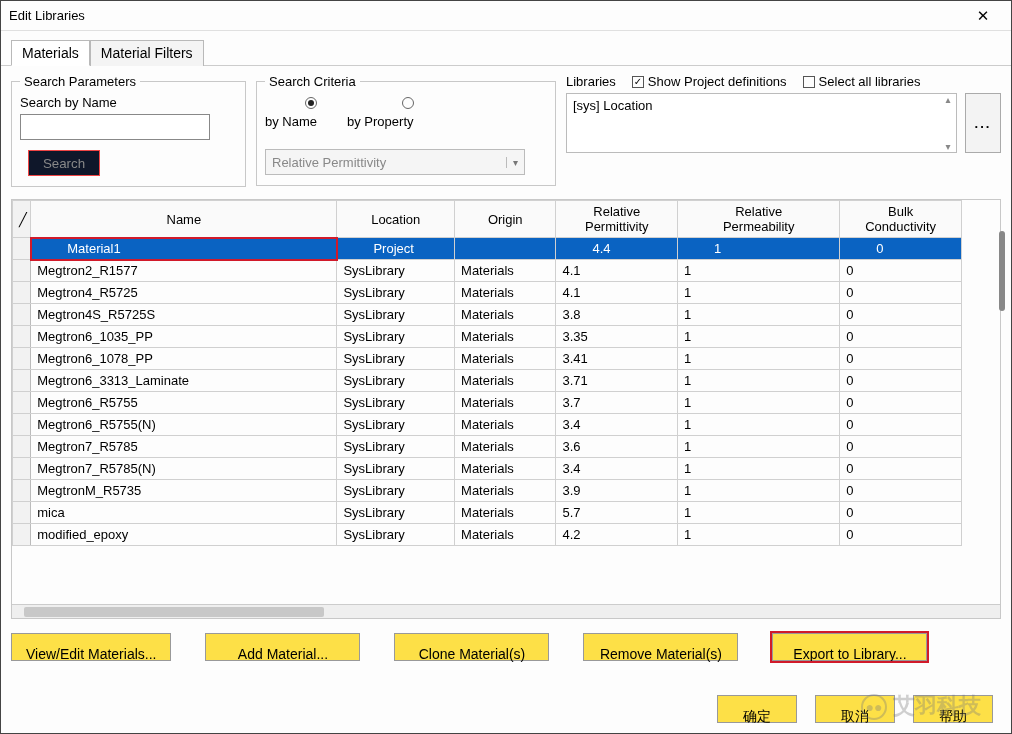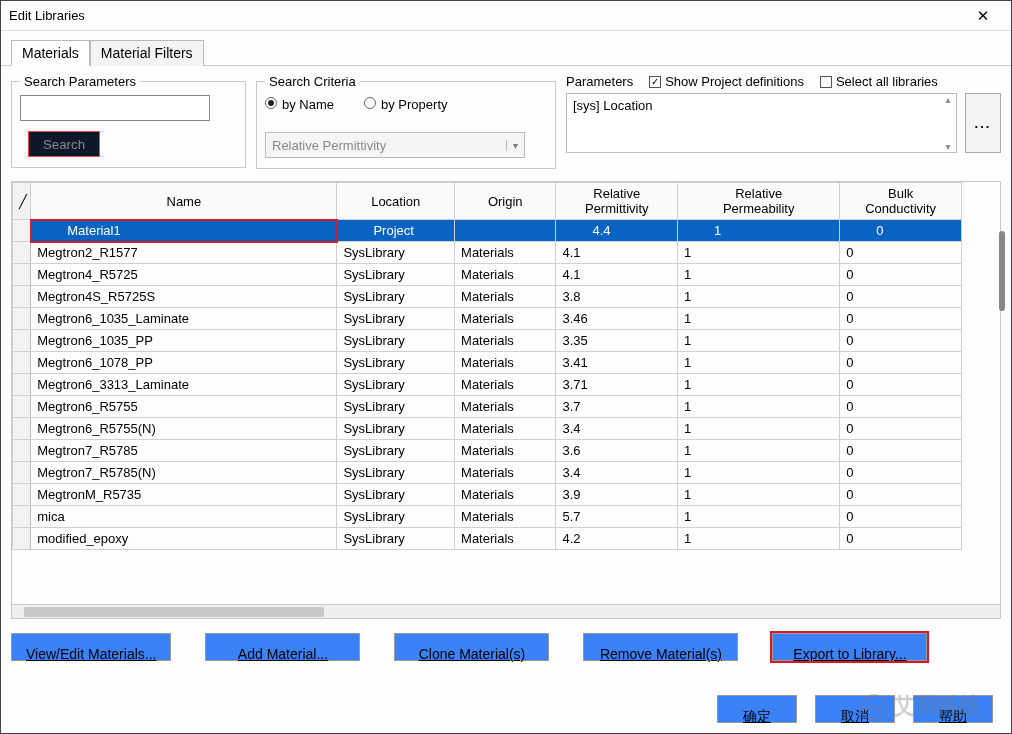--- a/index.html
+++ b/index.html
@@ -14,21 +14,21 @@
   .body { flex:1; padding:8px 10px 4px 10px; display:flex; flex-direction:column; gap:6px; min-height:0; }
   fieldset { border:1px solid #c8c8c8; padding:6px 8px 10px 8px; margin:0; min-width:0; }
   fieldset legend { padding:0 4px; font-size:13px; }
   .top-row { display:flex; gap:10px; align-items:flex-start; }
   .search-params { width:235px; }
   .search-params label { display:block; margin-bottom:4px; }
   .search-input { width:190px; height:26px; border:1px solid #888; padding:2px 4px; background:#fff; }
   .search-btn { width:72px; height:26px; margin-top:10px; background:#0f172a; border:1px solid #ef4444; color:#888; cursor:default; margin-left:8px;}
   .search-criteria { flex:0 0 300px; }
   .sc-row1 { display:flex; gap:30px; align-items:center; margin-bottom:20px; margin-top:2px;}
-  .radio { display:flex; align-items:flex-start; gap:5px; cursor:pointer; }
+  .radio { display:flex; align-items:flex-end; gap:5px; cursor:pointer;flex-direction:column; }
   .radio .dot { width:12px; height:12px; border:1px solid #666; border-radius:50%; display:flex; align-items:center; justify-content:center; }
   .radio.checked .dot::after { content:""; width:6px; height:6px; border-radius:50%; background:#222; }
   .combo { width:260px; height:26px; border:1px solid #bbb; background:#f5f5f5; color:#888; display:flex; align-items:center; justify-content:space-between; padding:0 6px; cursor:default;}
   .combo .chev { font-size:10px; color:#777; border-left:1px solid #bbb; padding-left:6px;}
   .lib-block { flex:1; display:flex; flex-direction:column; min-width:0;}
   .lib-top { display:flex; align-items:center; gap:16px; margin-bottom:2px;}
   .check { display:flex; align-items:center; gap:4px; cursor:pointer; }
   .check .box { width:12px; height:12px; border:1px solid #555; display:flex; align-items:center; justify-content:center; font-size:10px; line-height:1; }
   .lib-list-row { display:flex; gap:8px; align-items:stretch; margin-top:2px;}
   .lib-list { flex:1; height:60px; border:1px solid #bbb; padding:4px 6px; background:#fff; position:relative; overflow:hidden;}
@@ -43,21 +43,21 @@
   .grid .handlecol { width:18px; background:#f2f2f2; }
   .grid .namecol { width:302px; }
   .grid .loccol { width:116px; }
   .grid .origcol { width:100px; }
   .grid .permcol { width:120px; }
   .grid .permeacol { width:160px; }
   .grid .bulkcol { width:120px; }
   .grid tr.selected td { background:#0a63c2; color:#fff;padding-left:36px; }
   .grid tbody tr { cursor:pointer; }
   .btn-row { display:flex; gap:34px; padding:8px 0 4px 0; }
-  .btn { height:28px; border:1px solid #999; background:#3b82f6; cursor:pointer; padding:12px 14px; font-size:14px;text-decoration:underline;}
+  .btn { height:28px; border:1px solid #999; background:#fde047; cursor:pointer; padding:12px 14px; font-size:14px;}
   .btn.wide { min-width:155px; }
   .btn.highlight { outline:2px solid #d11a2a; outline-offset:0px; }
   .dlg-btns { display:flex; gap:18px; justify-content:flex-end; padding:6px 18px 10px 0; }
   .dlg-btns .btn { width:80px;margin-top:20px; }
   .h-scroll { height:14px; background:#efefef; border-top:1px solid #ccc; position:relative; }
   .h-scroll .thumb { position:absolute; left:12px; top:2px; width:300px; height:10px; background:#c8c8c8; border-radius:2px;}
   .red-cell-hl { outline:2px solid #d11a2a; outline-offset:-1px; }
   .right-scroll-stub { position:absolute; right:6px; top:230px; width:6px; height:80px; background:#888; border-radius:3px; }
   .watermark { position:absolute; right:30px; bottom:12px; font-size:22px; color:rgba(120,120,120,0.35); font-weight:bold; pointer-events:none; font-family: sans-serif;}
   .watermark .wx { width:26px; height:26px; border:2px solid rgba(120,120,120,0.35); border-radius:50%; display:inline-flex; align-items:center; justify-content:center; margin-right:6px; font-size:14px; vertical-align:middle;}
@@ -78,20 +78,21 @@
     <div class="tab active">Materials</div>
     <div class="tab">Material Filters</div>
   </div>
 
   <div class="body">
 
     <div class="top-row">
 
       <fieldset class="search-params">
         <legend>Search Parameters</legend>
+        <label>Search by Name</label>
         <input class="search-input" value="" style="">
         <br>
         <button class="search-btn">Search</button>
       </fieldset>
 
       <fieldset class="search-criteria">
         <legend>Search Criteria</legend>
         <div class="sc-row1">
           <div class="radio checked">
             <span class="dot"></span>
@@ -103,21 +104,21 @@
           </div>
         </div>
         <div class="combo">
           <span>Relative Permittivity</span>
           <span class="chev">▾</span>
         </div>
       </fieldset>
 
       <div class="lib-block">
         <div class="lib-top">
-          <span>Parameters</span>
+          <span>Libraries</span>
           <div class="check">
             <span class="box">✓</span>
             <span>Show Project definitions</span>
           </div>
           <div class="check">
             <span class="box"></span>
             <span>Select all libraries</span>
           </div>
         </div>
         <div class="lib-list-row">
@@ -189,29 +190,20 @@
                 <td class="handlecol" style="background: rgb(242, 242, 242); border-right: 1px solid rgb(187, 187, 187);"></td>
                 <td class="namecol">Megtron4S_R5725S</td>
                 <td class="loccol">SysLibrary</td>
                 <td class="origcol">Materials</td>
                 <td class="permcol">3.8</td>
                 <td class="permeacol">1</td>
                 <td class="bulkcol">0</td>
               </tr>
               <tr>
                 <td class="handlecol" style="background: rgb(242, 242, 242); border-right: 1px solid rgb(187, 187, 187);"></td>
-                <td class="namecol">Megtron6_1035_Laminate</td>
-                <td class="loccol">SysLibrary</td>
-                <td class="origcol">Materials</td>
-                <td class="permcol">3.46</td>
-                <td class="permeacol">1</td>
-                <td class="bulkcol">0</td>
-              </tr>
-              <tr>
-                <td class="handlecol" style="background: rgb(242, 242, 242); border-right: 1px solid rgb(187, 187, 187);"></td>
                 <td class="namecol">Megtron6_1035_PP</td>
                 <td class="loccol">SysLibrary</td>
                 <td class="origcol">Materials</td>
                 <td class="permcol">3.35</td>
                 <td class="permeacol">1</td>
                 <td class="bulkcol">0</td>
               </tr>
               <tr>
                 <td class="handlecol" style="background: rgb(242, 242, 242); border-right: 1px solid rgb(187, 187, 187);"></td>
                 <td class="namecol">Megtron6_1078_PP</td>

